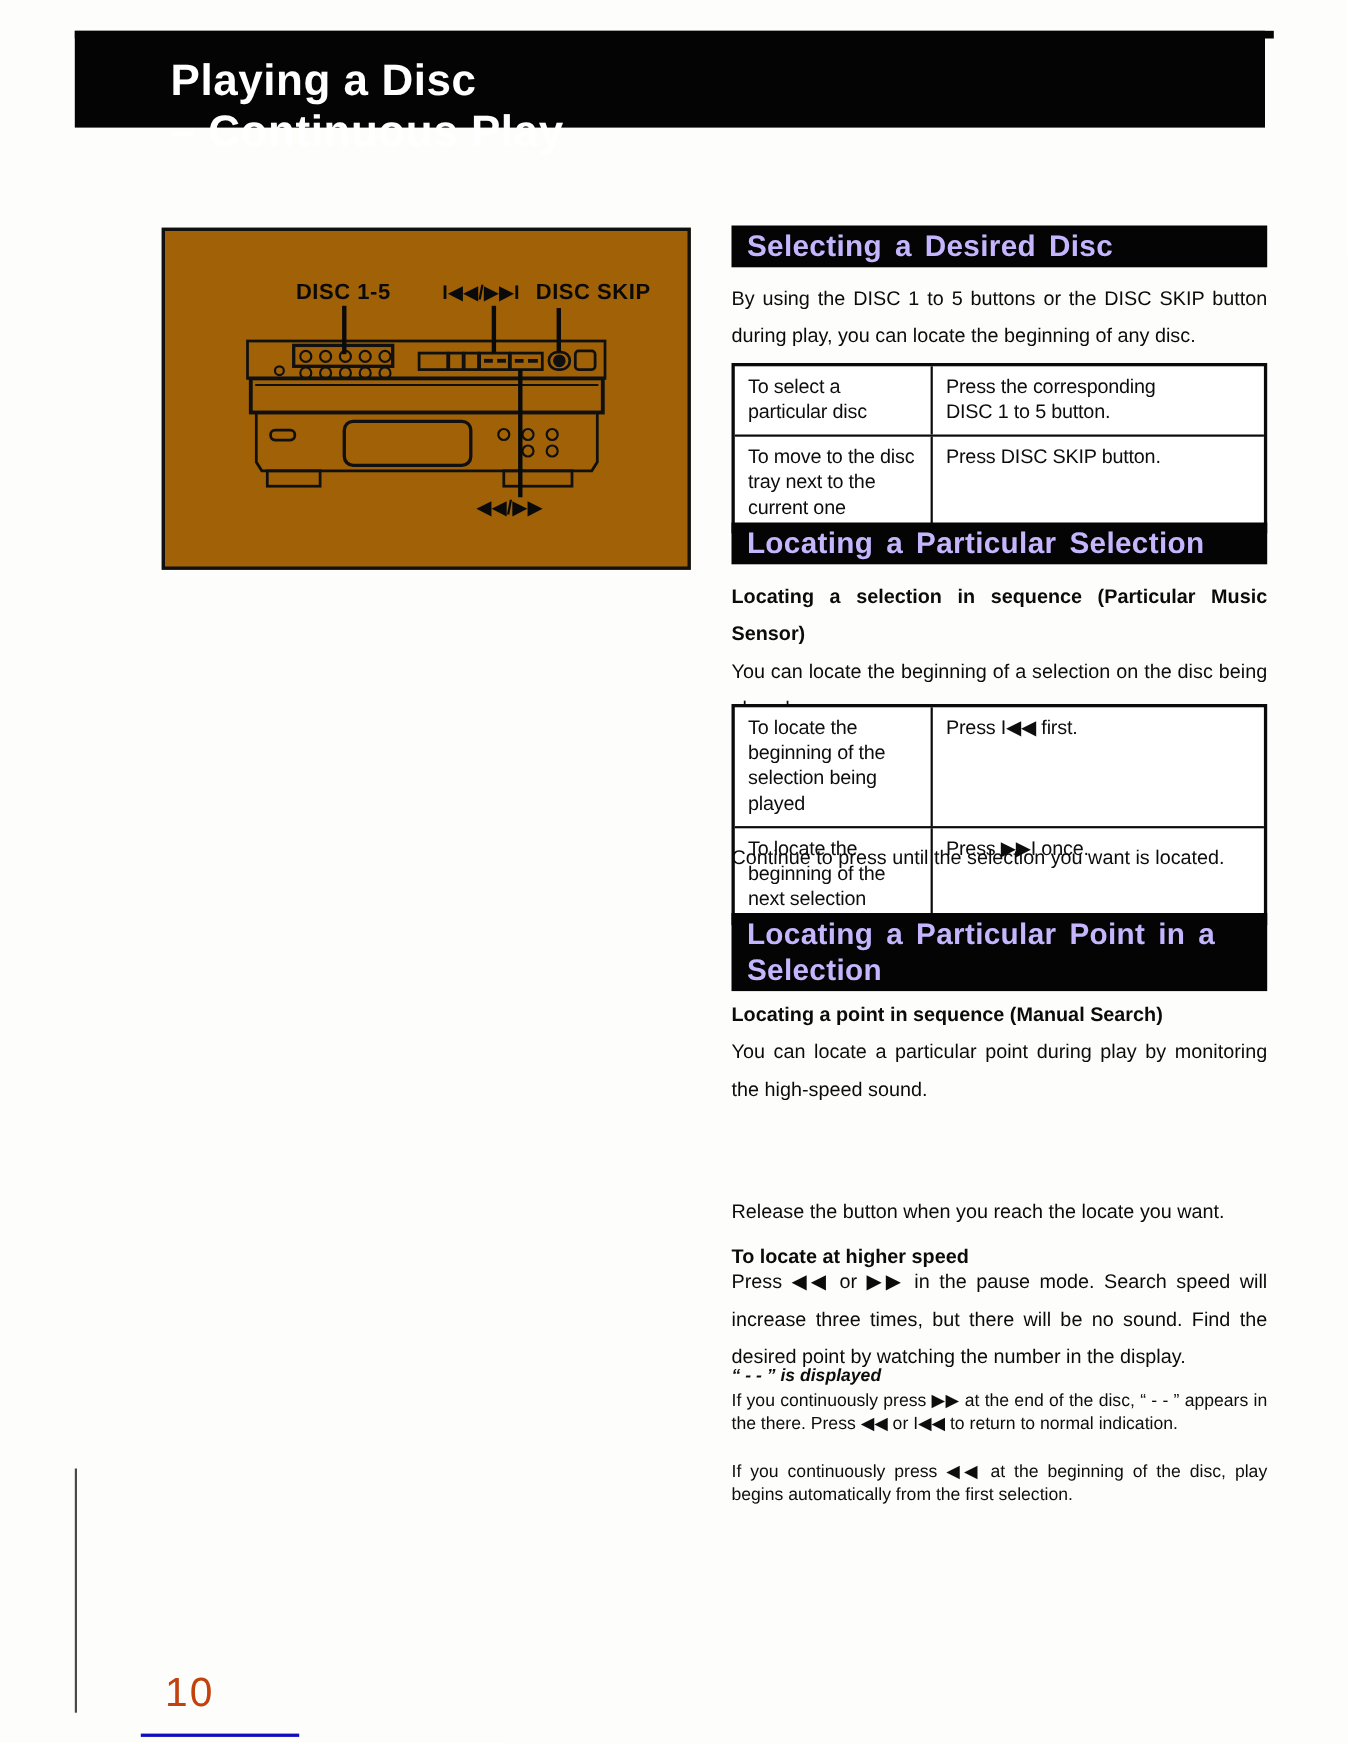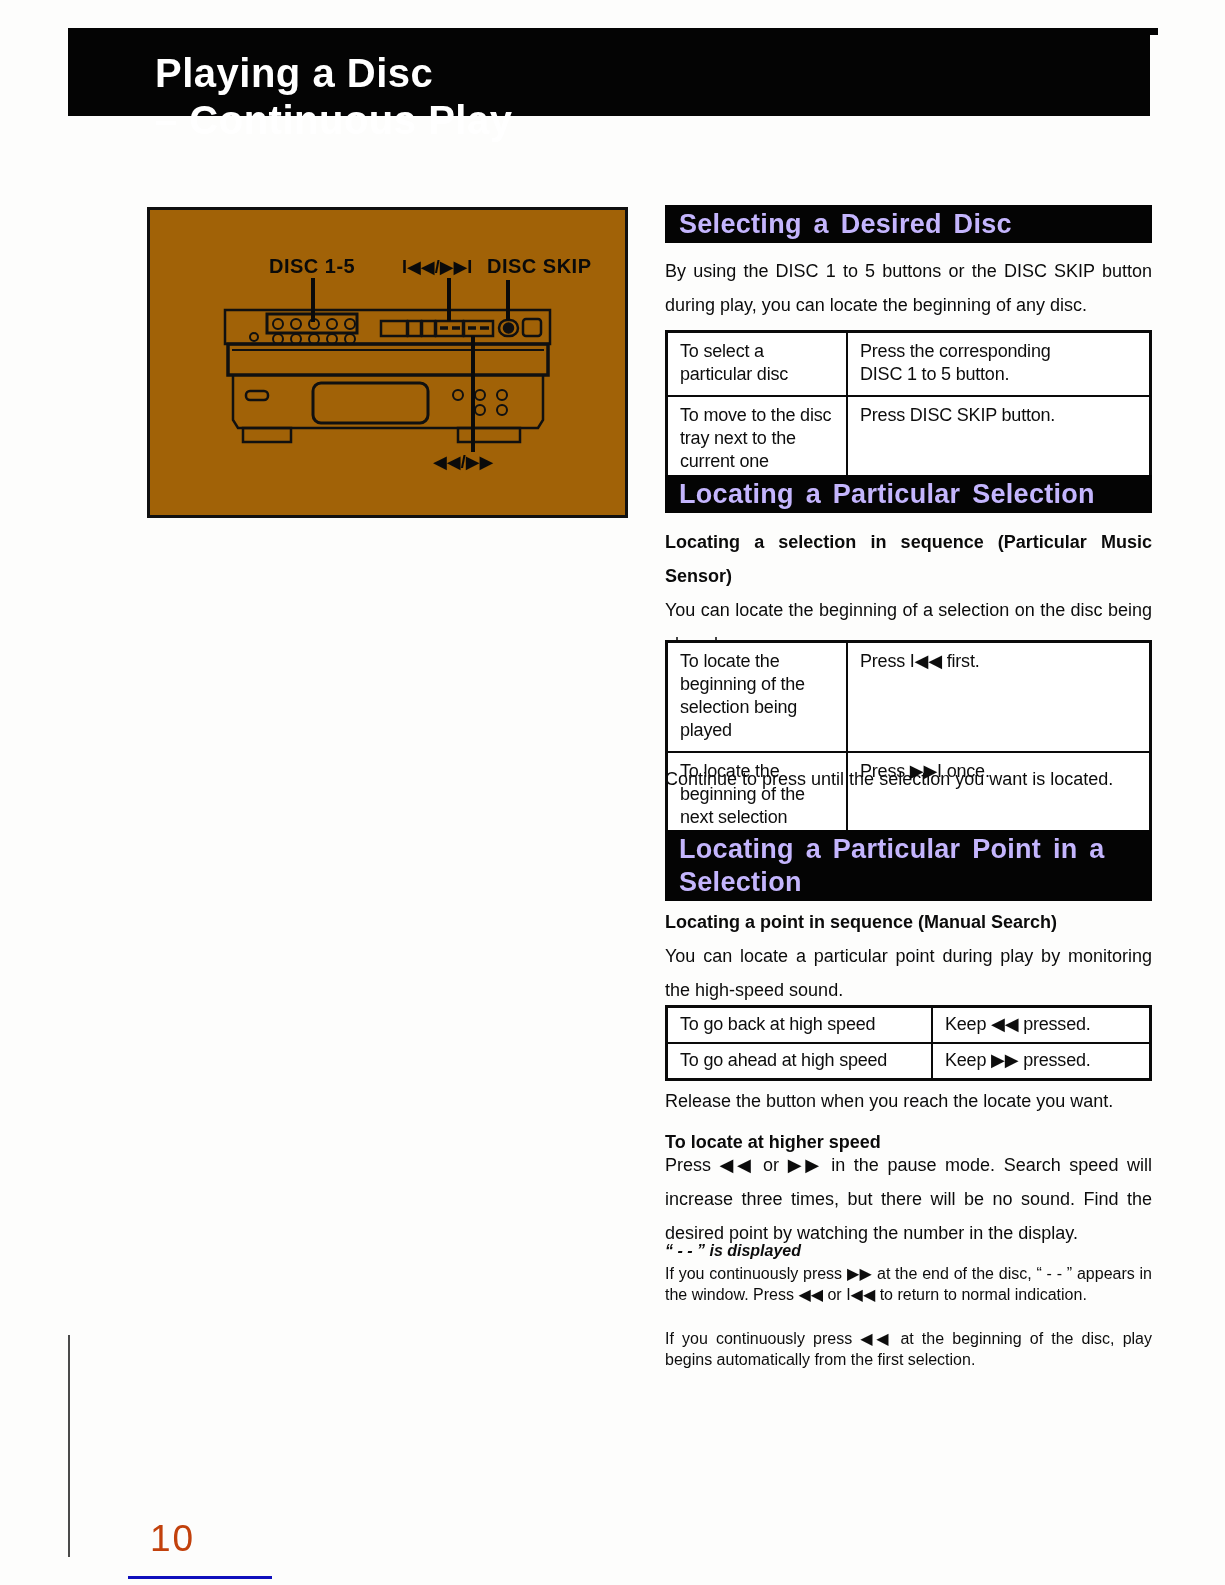--- a/index.html
+++ b/index.html
@@ -176,35 +176,25 @@
     <div class="body-text" style="top:557px;">Continue to press until the selection you want is located.</div>
 
     <div class="sec-header" style="top:613px;margin-top:12px;">
       <div>Locating a Particular Point in a</div>
       <div>Selection</div>
     </div>
     <div style="top:700px;">
       <div class="body-text bold">Locating a point in sequence (Manual Search)</div>
       <div class="body-text">You can locate a particular point during play by monitoring the high-speed sound.</div>
     </div>
-    <div class="man-table t3" style="top:800px;">
-      <div class="man-row">
-        <div class="man-cell cell-l">To go back at high speed</div>
-        <div class="man-cell cell-r">Keep ◀◀ pressed.</div>
-      </div>
-      <div class="man-row">
-        <div class="man-cell cell-l">To go ahead at high speed</div>
-        <div class="man-cell cell-r">Keep ▶▶ pressed.</div>
-      </div>
-    </div>
     <div class="body-text" style="top:879px;">Release the button when you reach the locate you want.</div>
     <div class="body-text bold" style="top:920px;">To locate at higher speed</div>
     <div class="body-text" style="top:943px;">Press ◀◀ or ▶▶ in the pause mode. Search speed will increase three times, but there will be no sound. Find the desired point by watching the number in the display.</div>
 
     <div class="note-head" style="top:1037px;">“ - - ” is displayed</div>
-    <div class="note" style="top:1058px;">If you continuously press ▶▶ at the end of the disc, “ - - ” appears in the window. Press ◀◀ or I◀◀ to return to normal indication.</div>
+    <div class="note" style="top:1058px;">If you continuously press ▶▶ at the end of the disc, “ - - ” appears in the there. Press ◀◀ or I◀◀ to return to normal indication.</div>
     <div class="note" style="top:1123px;">If you continuously press ◀◀ at the beginning of the disc, play begins automatically from the first selection.</div>
   </div>
 
   <div class="edge-line"></div>
   <div class="page-number">10</div>
   <div class="footer-rule"></div>
 </div>
 
 </body></html>

